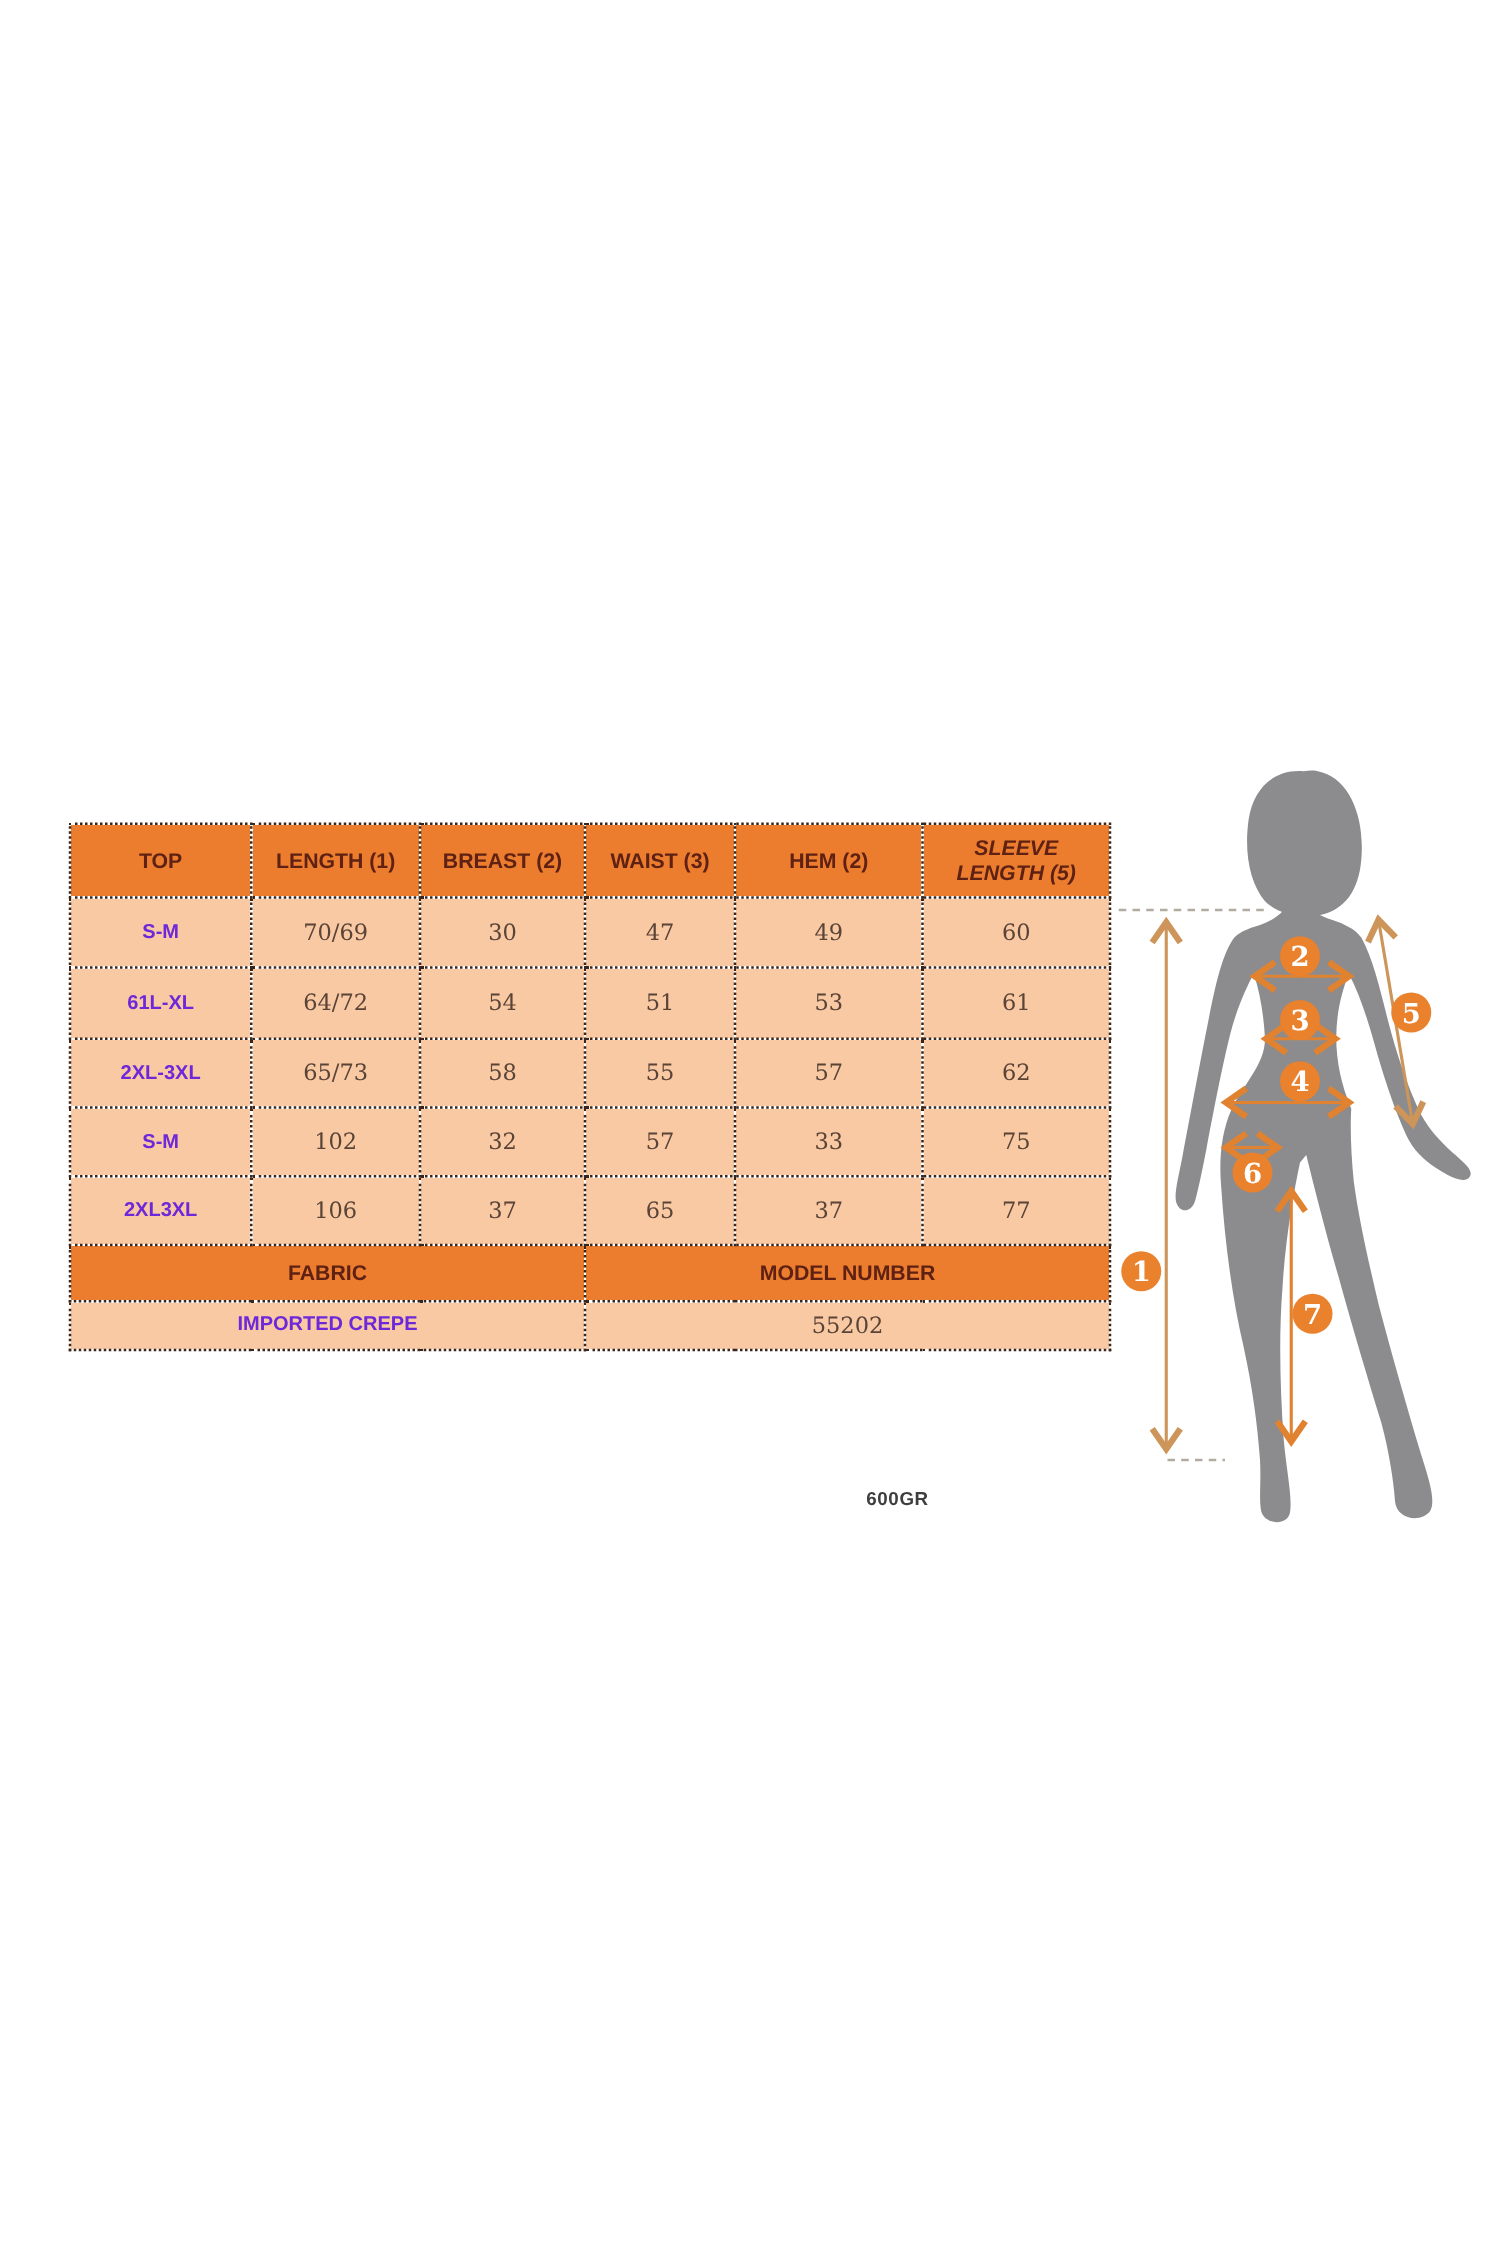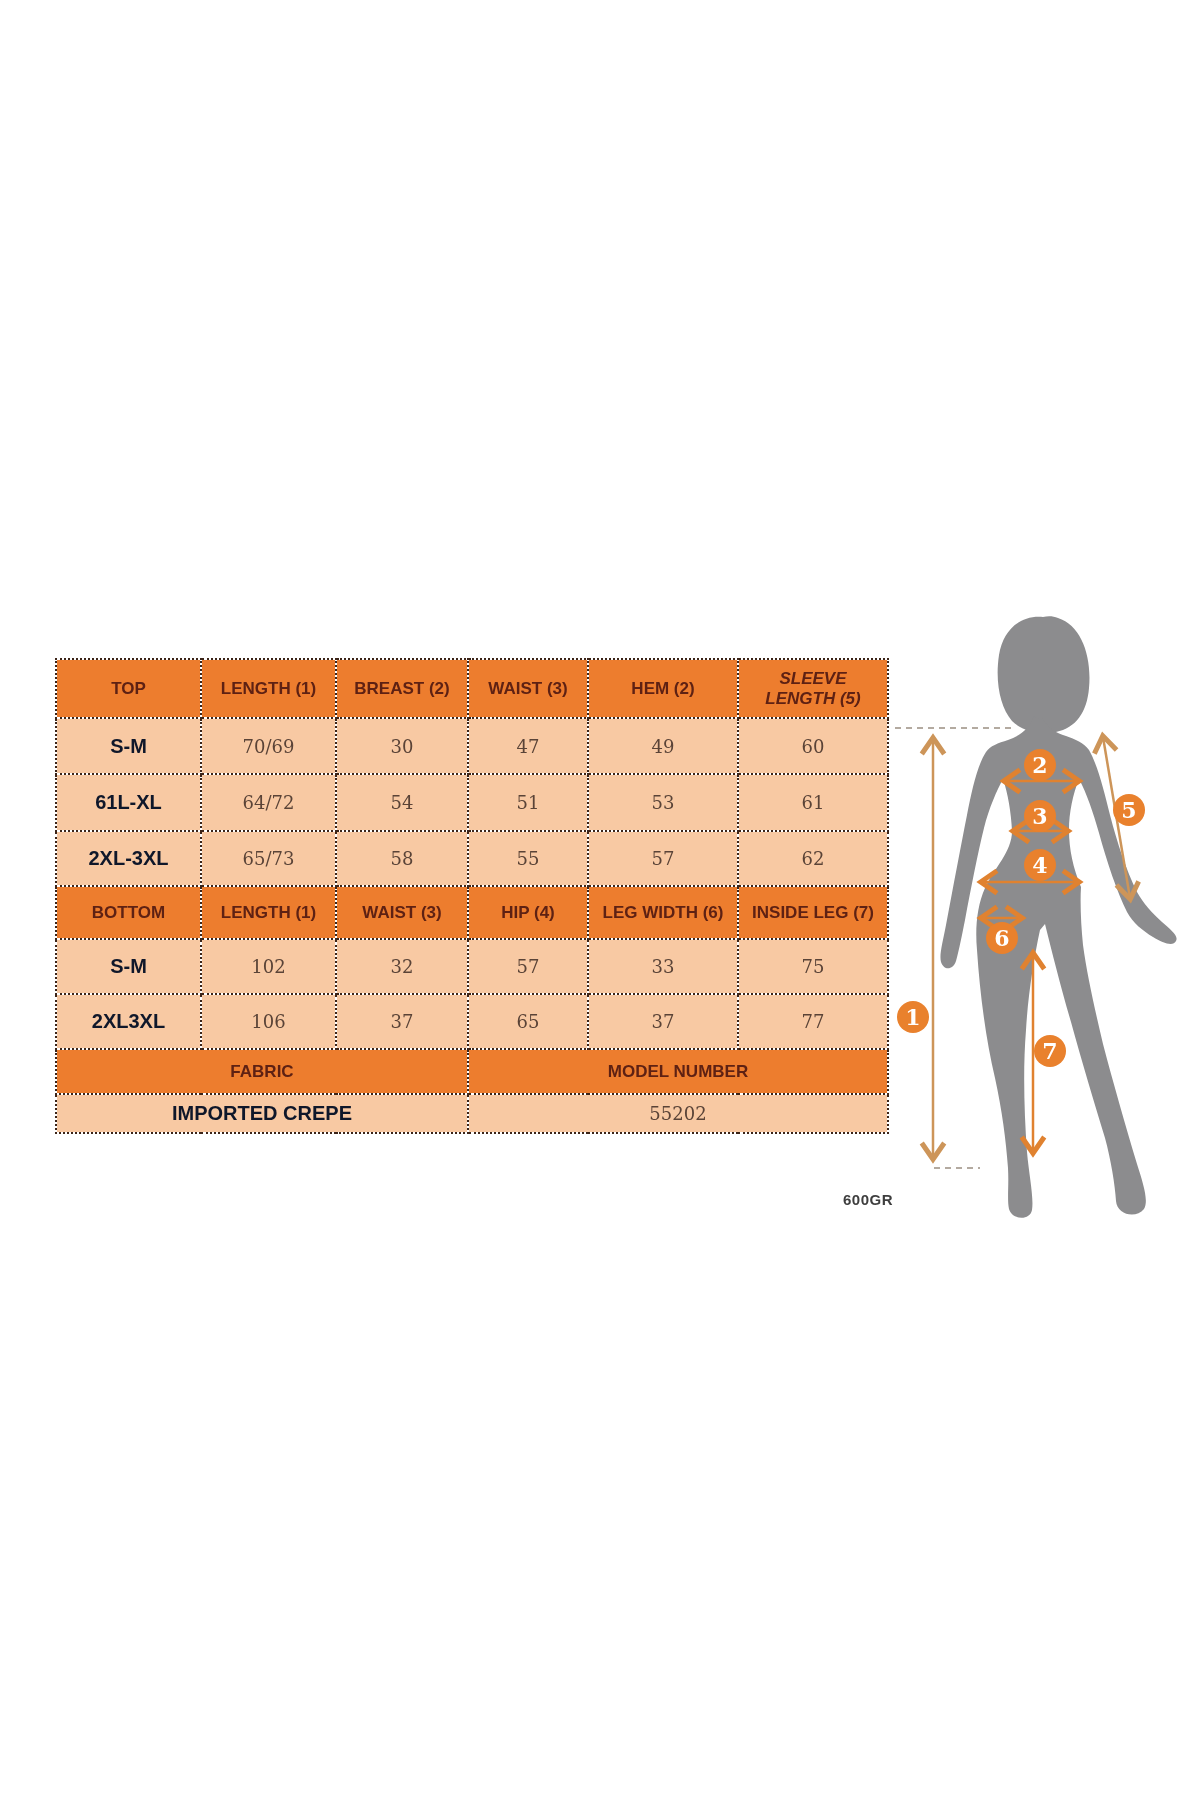--- a/index.html
+++ b/index.html
@@ -28,36 +28,36 @@
   td.hd{
     background:#ed7d2e;
     color:#5e2113;
     font-weight:bold;
     font-size:17px;
     line-height:1.15;
   }
   td.hd-sleeve{padding:0 22px;font-style:italic;}
   td.sz{
     background:#f8c9a3;
-    color:#0f172a;
+    color:#6d28d9;
     font-weight:bold;
-    font-size:20px;
+    font-size:16px;
     margin-top:33px;
   }
   td.val{
     background:#f8c9a3;
     color:#5a4337;
     font-family:"DejaVu Serif", serif;
     font-size:18px;
   }
   
   .weight-note{
     position:absolute;
     left:693px;top:1191px;width:200px;
-    text-align:right;
+    text-align:left;
     font-size:15px;font-weight:bold;color:#3e3e3e;
     letter-spacing:0.5px;
   }
   
   svg.figure{position:absolute;left:880px;top:560px;width:320px;height:700px;}
   .marker-num{
     font-family:"DejaVu Serif", serif;
     font-weight:bold;
     font-size:22px;
     fill:#ffffff;
@@ -102,28 +102,20 @@
       <td class="val">53</td>
       <td class="val">61</td>
     </tr>
     <tr style="height:55px">
       <td class="sz">2XL-3XL</td>
       <td class="val">65/73</td>
       <td class="val">58</td>
       <td class="val">55</td>
       <td class="val">57</td>
       <td class="val">62</td>
-    </tr>
-    <tr style="height:53px">
-      <td class="hd">BOTTOM</td>
-      <td class="hd">LENGTH (1)</td>
-      <td class="hd">WAIST (3)</td>
-      <td class="hd">HIP (4)</td>
-      <td class="hd">LEG WIDTH (6)</td>
-      <td class="hd">INSIDE LEG (7)</td>
     </tr>
     <tr style="height:55px">
       <td class="sz">S-M</td>
       <td class="val">102</td>
       <td class="val">32</td>
       <td class="val">57</td>
       <td class="val">33</td>
       <td class="val">75</td>
     </tr>
     <tr style="height:55px">

